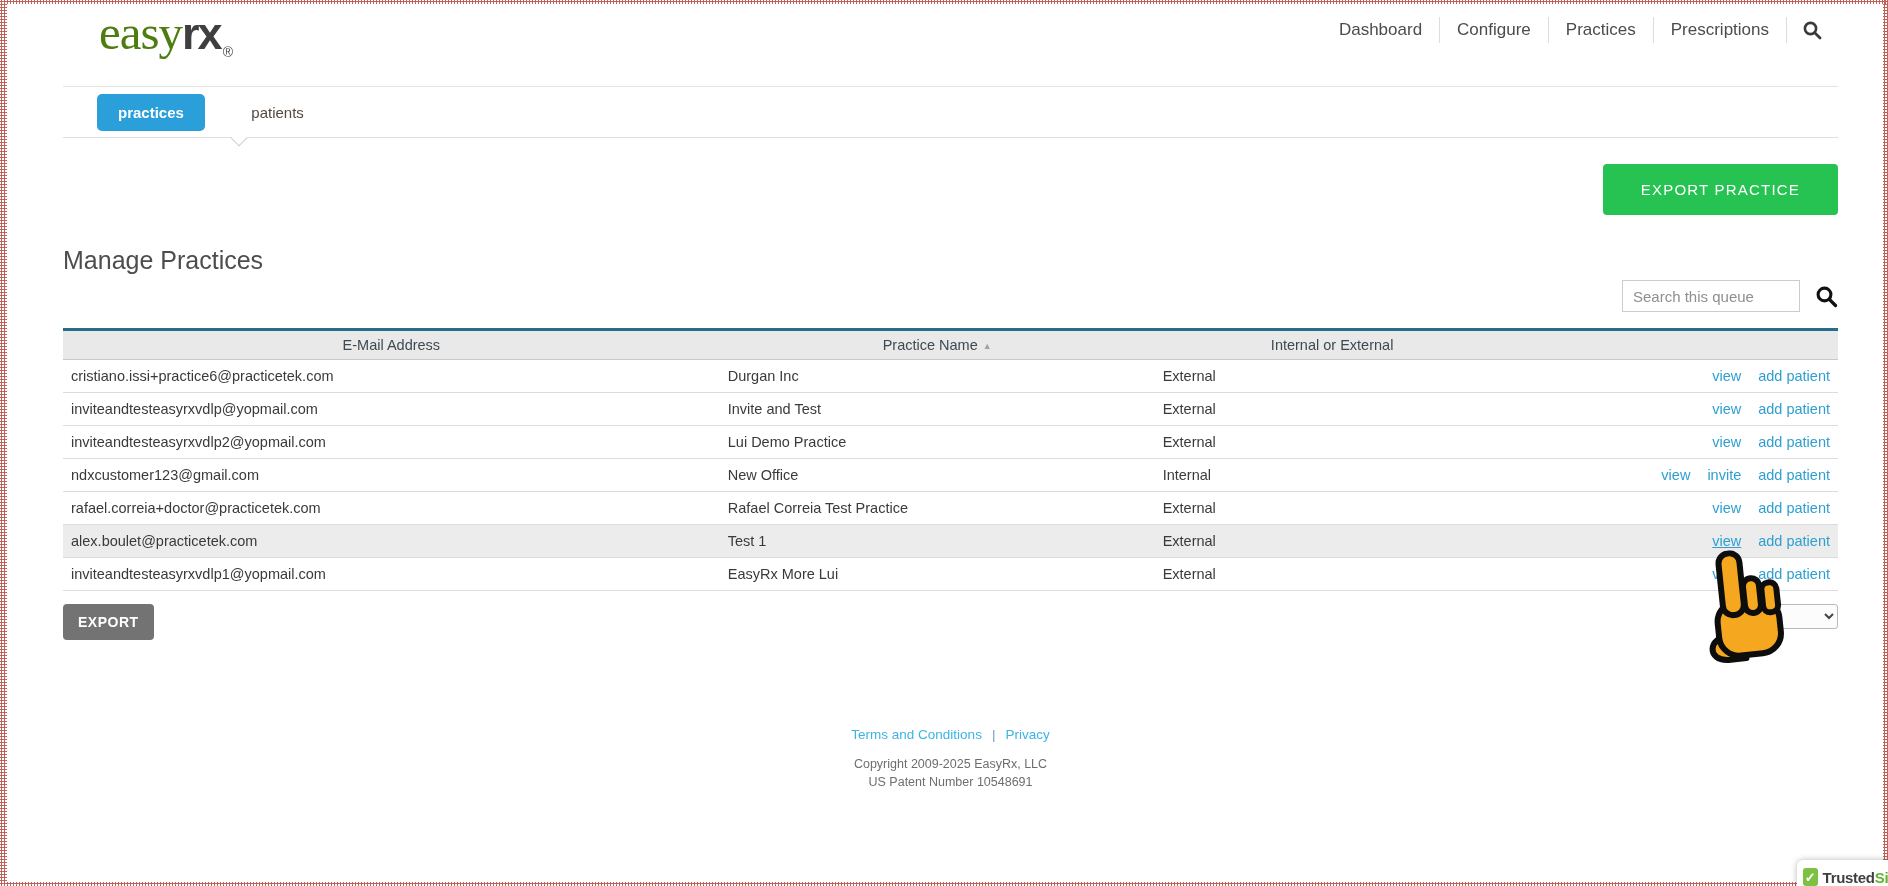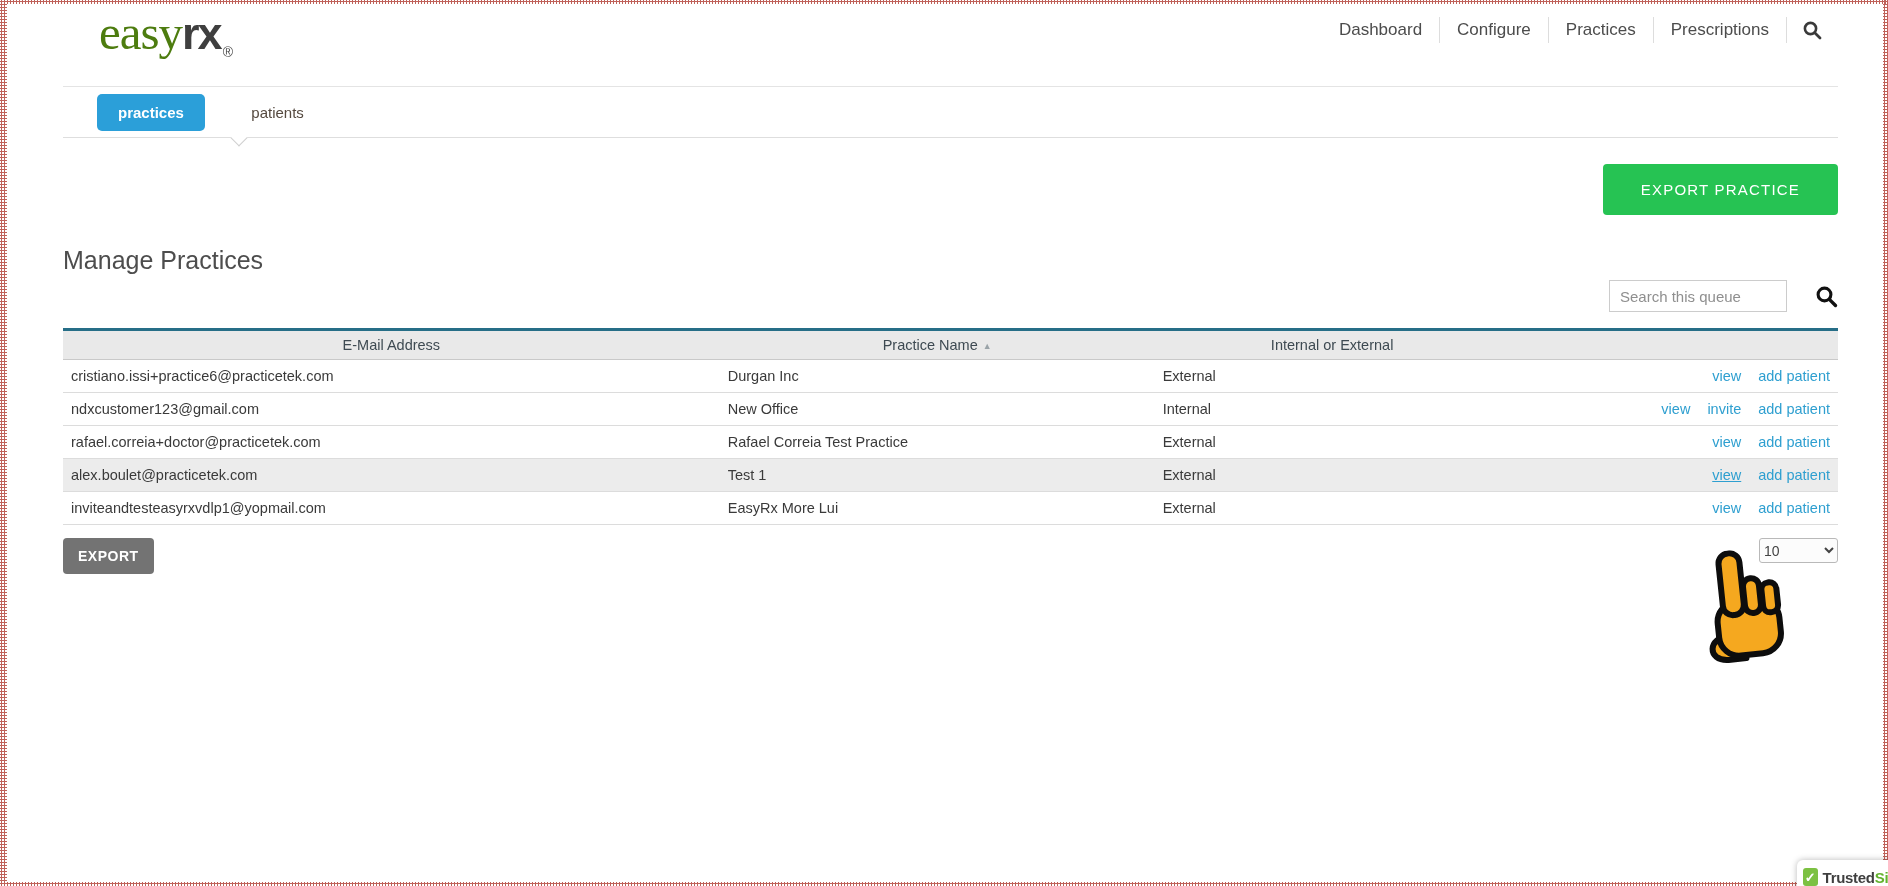--- a/index.html
+++ b/index.html
@@ -38,21 +38,21 @@
 
   
   .create-row { margin-top:26px; display:flex; justify-content:flex-end; }
   .btn-create { background:#26c353; color:#fff; border:none; border-radius:4px;
                 font-size:15px; letter-spacing:1.2px; padding:17px 38px; cursor:pointer;
                 font-family:"Liberation Sans", sans-serif; }
 
   .page-title { margin-top:31px; font-size:25px; color:#4d4d4d; font-weight:400; }
 
   
-  .queue-search { display:flex; justify-content:flex-end; align-items:center; gap:28px; margin-top:5px; margin-bottom:16px; }
+  .queue-search { display:flex; justify-content:flex-end; align-items:center; gap:15px; margin-top:5px; margin-bottom:16px; }
   .queue-search input { width:178px; height:32px; border:1px solid #ccc; padding:0 10px;
                         font-size:15px; color:#555; font-family:"Liberation Sans", sans-serif; outline:none; }
   .queue-search input::placeholder { color:#8f8f8f; }
 
   
   table { width:100%; border-collapse:collapse; border-top:3px solid #266e87; }
   th { background:#e9e9e9; text-align:center; font-weight:normal; font-size:14.5px; color:#3e4a52;
        padding:6px 8px; border-bottom:1px solid #c9c9c9; cursor:pointer; }
   td { font-size:14.5px; color:#3a3a3a; padding:8px 8px; border-bottom:1px solid #dcdcdc; }
   tr.highlight td { background:#ececec; }
@@ -155,20 +155,32 @@
       </tr>
     </thead>
     <tbody>
       <tr>
         <td>cristiano.issi+practice6@practicetek.com</td>
         <td>Durgan Inc</td>
         <td>External</td>
         <td class="actions"><a class="link">view</a><a class="link">add patient</a></td>
       </tr>
       <tr>
+        <td>inviteandtesteasyrxvdlp@yopmail.com</td>
+        <td>Invite and Test</td>
+        <td>External</td>
+        <td class="actions"><a class="link">view</a><a class="link">add patient</a></td>
+      </tr>
+      <tr>
+        <td>inviteandtesteasyrxvdlp2@yopmail.com</td>
+        <td>Lui Demo Practice</td>
+        <td>External</td>
+        <td class="actions"><a class="link">view</a><a class="link">add patient</a></td>
+      </tr>
+      <tr>
         <td>ndxcustomer123@gmail.com</td>
         <td>New Office</td>
         <td>Internal</td>
         <td class="actions"><a class="link">view</a><a class="link">invite</a><a class="link">add patient</a></td>
       </tr>
       <tr>
         <td>rafael.correia+doctor@practicetek.com</td>
         <td>Rafael Correia Test Practice</td>
         <td>External</td>
         <td class="actions"><a class="link">view</a><a class="link">add patient</a></td>
@@ -188,20 +200,29 @@
     </tbody>
   </table>
 
   <div class="table-foot">
     <button class="btn-export">EXPORT</button>
     <select class="page-size">
       <option>10</option>
     </select>
   </div>
 
+  <div class="footer">
+    <div class="f-links">
+      <a>Terms and Conditions</a><span class="f-sep">|</span><a>Privacy</a>
+    </div>
+    <div class="f-copy">
+      <div>Copyright 2009-2025 EasyRx, LLC</div>
+      <div>US Patent Number 10548691</div>
+    </div>
+  </div>
 </div>
 
 <svg class="hand" viewBox="0 0 94 114">
   <g fill="#f5a81f" stroke="#0d0d0d" stroke-width="6" stroke-linejoin="round" stroke-linecap="round">
     <path d="M28,86 C8,84 4,108 26,109 L44,109 L44,88 Z"></path>
     <rect x="19" y="52" width="62" height="54" rx="20"></rect>
     <rect x="66" y="36" width="15" height="30" rx="7"></rect>
     <rect x="48" y="30" width="16" height="35" rx="8"></rect>
     <rect x="26" y="3" width="21" height="62" rx="10"></rect>
   </g>

